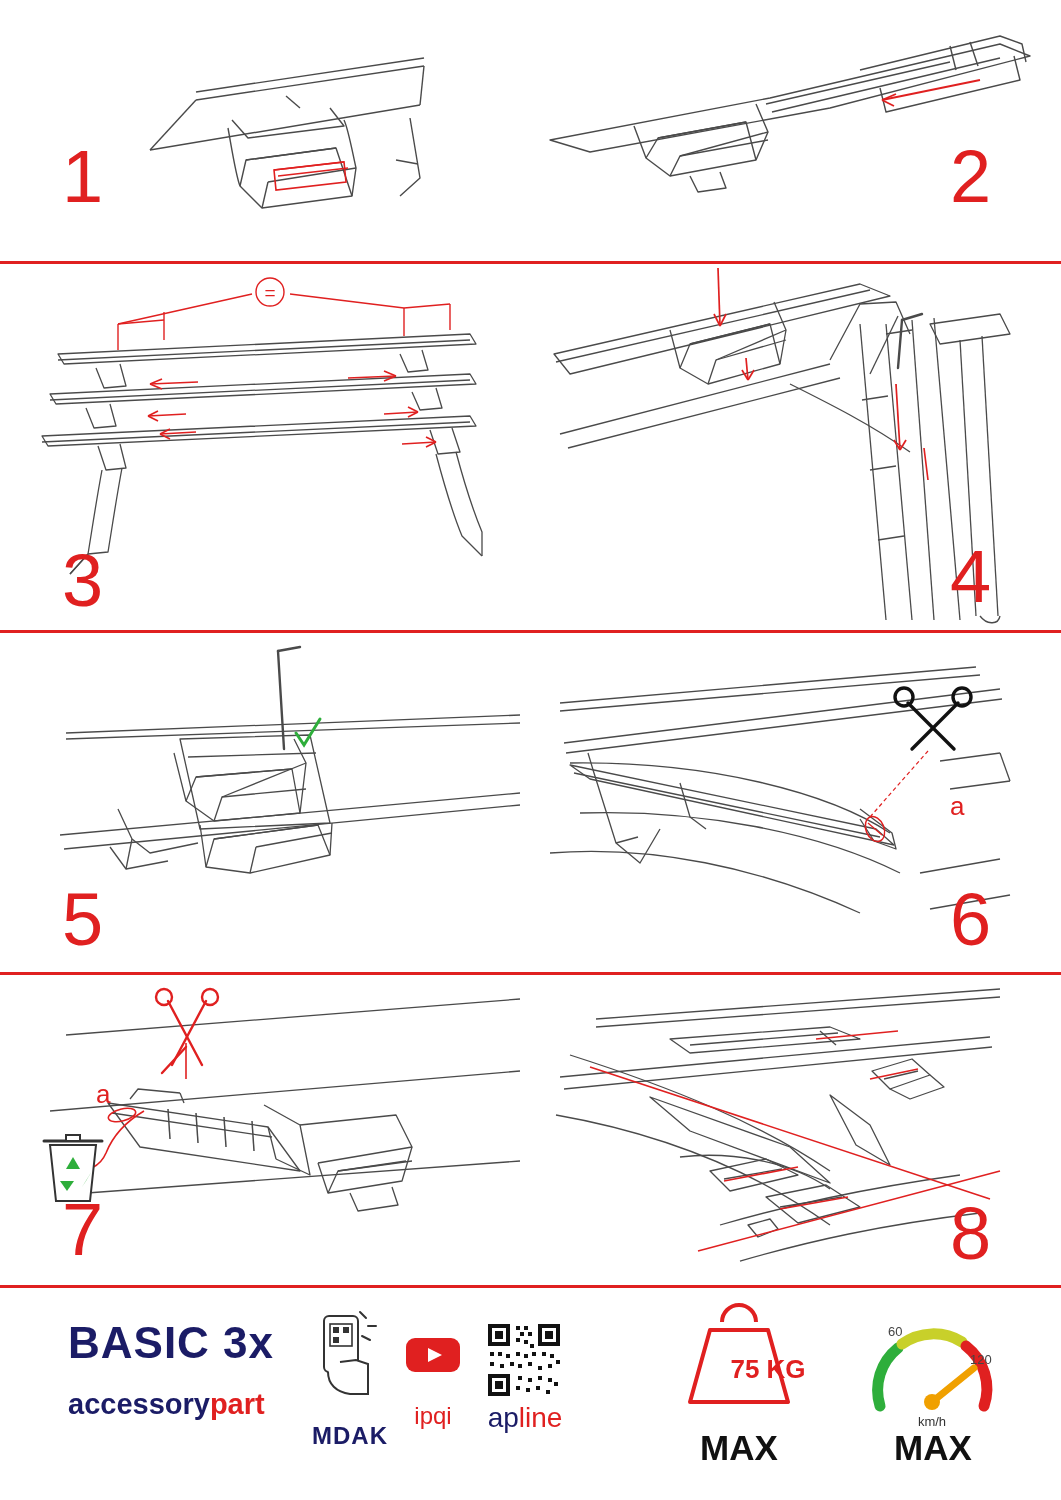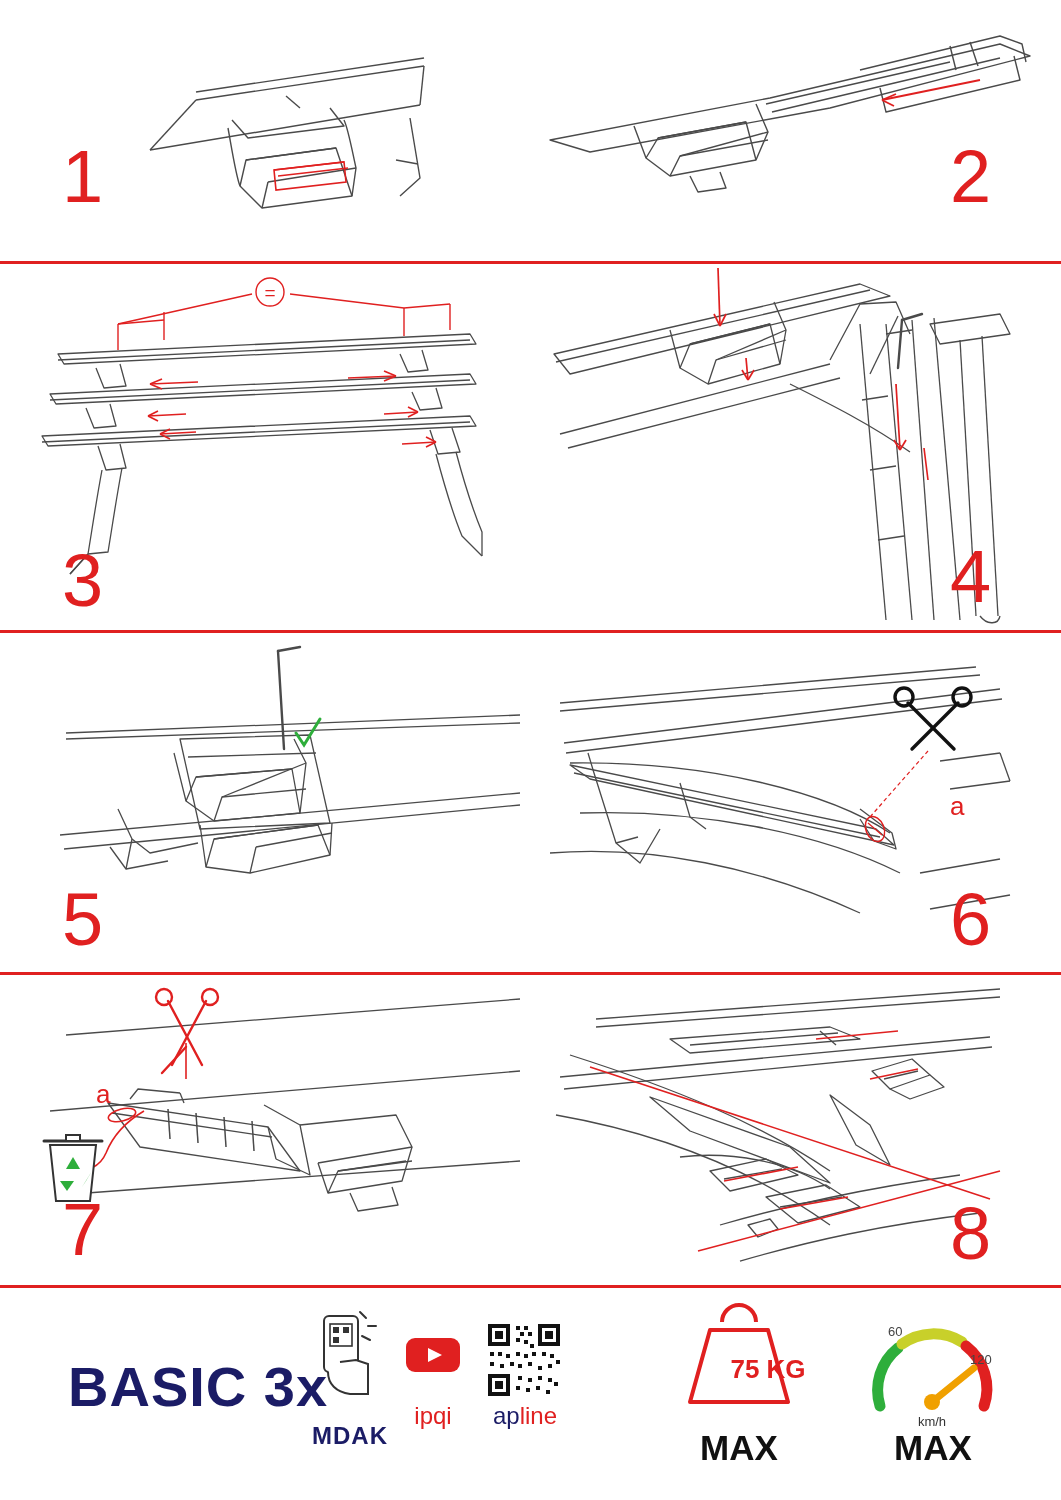--- a/index.html
+++ b/index.html
@@ -10,29 +10,29 @@
   .sep{position:absolute;left:0;width:1061px;height:3px;background:#e02020;}
 
   
   .panel{position:absolute;overflow:hidden;}
   .step-num{position:absolute;font-family:"Liberation Sans",sans-serif;font-weight:400;font-size:74px;line-height:74px;color:#e02020;}
 
   .draw{position:absolute;left:0;top:0;}
 
   
   .footer{position:absolute;left:0;top:1290px;width:1061px;height:210px;}
-  .brand-basic{position:absolute;left:68px;top:28px;font-size:56px;font-weight:bold;color:#1b1c66;letter-spacing:1px;font-family:"Liberation Sans",sans-serif;margin-top:36px;}
+  .brand-basic{position:absolute;left:68px;top:28px;font-size:44px;font-weight:bold;color:#1b1c66;letter-spacing:1px;font-family:"Liberation Sans",sans-serif;}
   .brand-accessory{position:absolute;left:68px;top:98px;font-size:29px;font-weight:bold;font-family:"Liberation Sans",sans-serif;}
   .brand-accessory .a1{color:#1b1c66;}
   .brand-accessory .a2{color:#e02020;}
 
   .logo-cell{position:absolute;text-align:center;}
   .mdak{color:#1b1c66;font-size:24px;font-weight:bold;letter-spacing:1px;}
   .ipqi{color:#e02020;font-size:24px;}
-  .apline{font-size:24px;text-align:center;}
+  .apline{font-size:28px;text-align:center;}
   .apline .ap{color:#1b1c66;}
   .apline .line{color:#e02020;}
 
   .maxlabel{position:absolute;font-size:35px;font-weight:bold;color:#111;text-align:center;}
   .weight-txt{position:absolute;font-size:26px;font-weight:bold;color:#e02020;}
 </style>
 </head>
 <body>
 
 <div class="sheet">
@@ -371,20 +371,23 @@
     </svg>
     <div class="step-num" style="left:420px;top:222px;">8</div>
   </div>
 
   <div class="footer">
 
     <div class="brand-basic">
       <span>BASIC 3x</span>
     </div>
 
+    <div class="brand-accessory">
+      <span class="a1">accessory</span><span class="a2">part</span>
+    </div>
 
     <div class="logo-cell" style="left:310px;top:20px;width:80px;height:90px;">
       <svg width="80" height="90" viewBox="0 0 80 90">
         <rect x="14" y="6" width="34" height="56" rx="5" fill="#fff" stroke="#333" stroke-width="2"></rect>
         <rect x="20" y="14" width="22" height="22" fill="none" stroke="#333" stroke-width="1.6"></rect>
         <rect x="23" y="17" width="6" height="6" fill="#333"></rect>
         <rect x="33" y="17" width="6" height="6" fill="#333"></rect>
         <rect x="23" y="27" width="6" height="6" fill="#333"></rect>
         <path d="M18,62 C18,74 26,82 40,84 L58,84 L58,54 L46,50 L30,52" fill="#fff" stroke="#333" stroke-width="2"></path>
         <path d="M50,2 L56,8 M58,16 L66,16 M52,26 L60,30" stroke="#333" stroke-width="2" stroke-linecap="round"></path>

